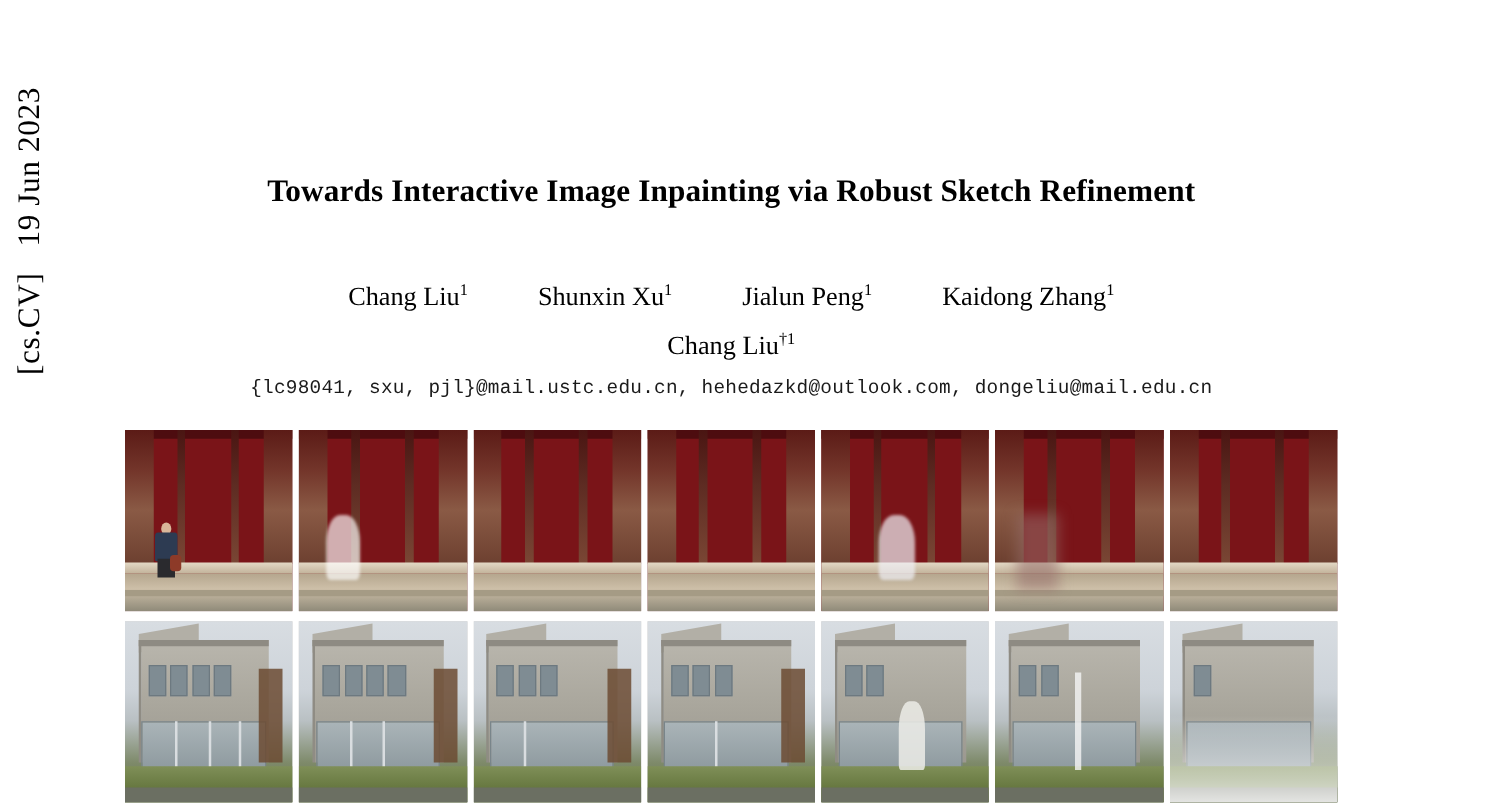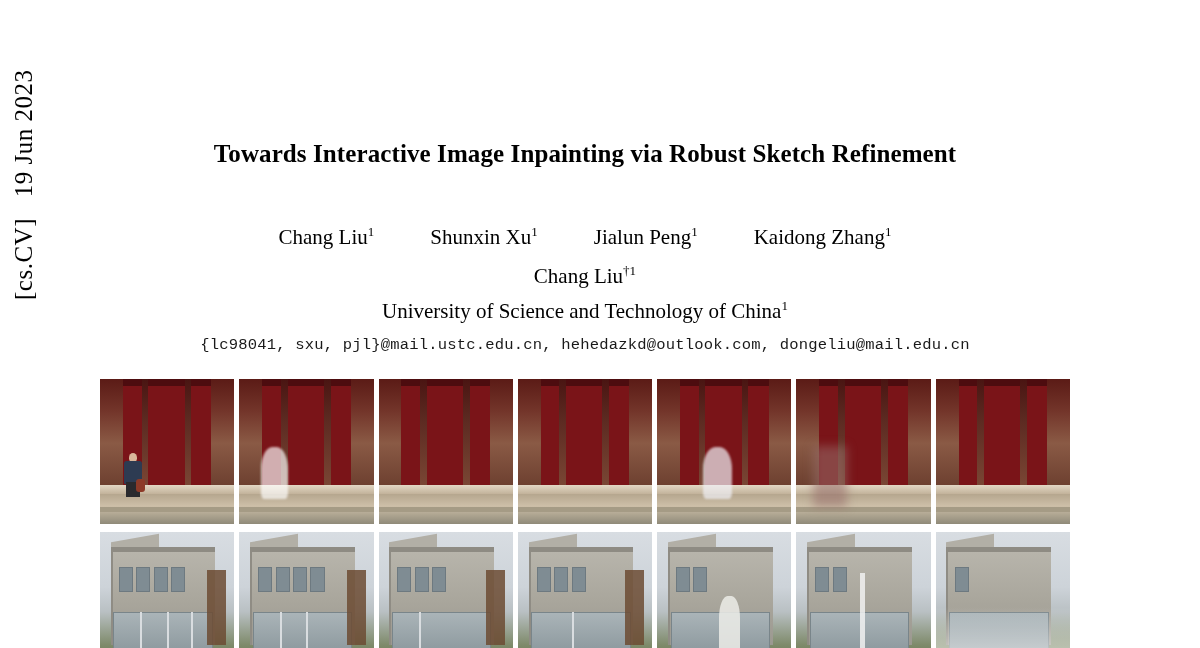--- a/index.html
+++ b/index.html
@@ -310,23 +310,20 @@
     </span>
     <span class="author">
       <span>Kaidong Zhang</span><sup>1</sup>
     </span>
   </div>
 
   <div id="author-second-line">
     <span>Chang Liu</span><sup>†1</sup>
   </div>
 
-  <div id="affiliation">
-    <span>University of Science and Technology of China</span><sup>1</sup>
-  </div>
 
   <div id="emails">{lc98041, sxu, pjl}@mail.ustc.edu.cn, hehedazkd@outlook.com, dongeliu@mail.edu.cn</div>
 
   <div id="figure">
 
     <div class="cell">
       <div class="facade">
         <div class="band"></div>
         <div class="wallL"></div>
         <div class="wallR"></div>

